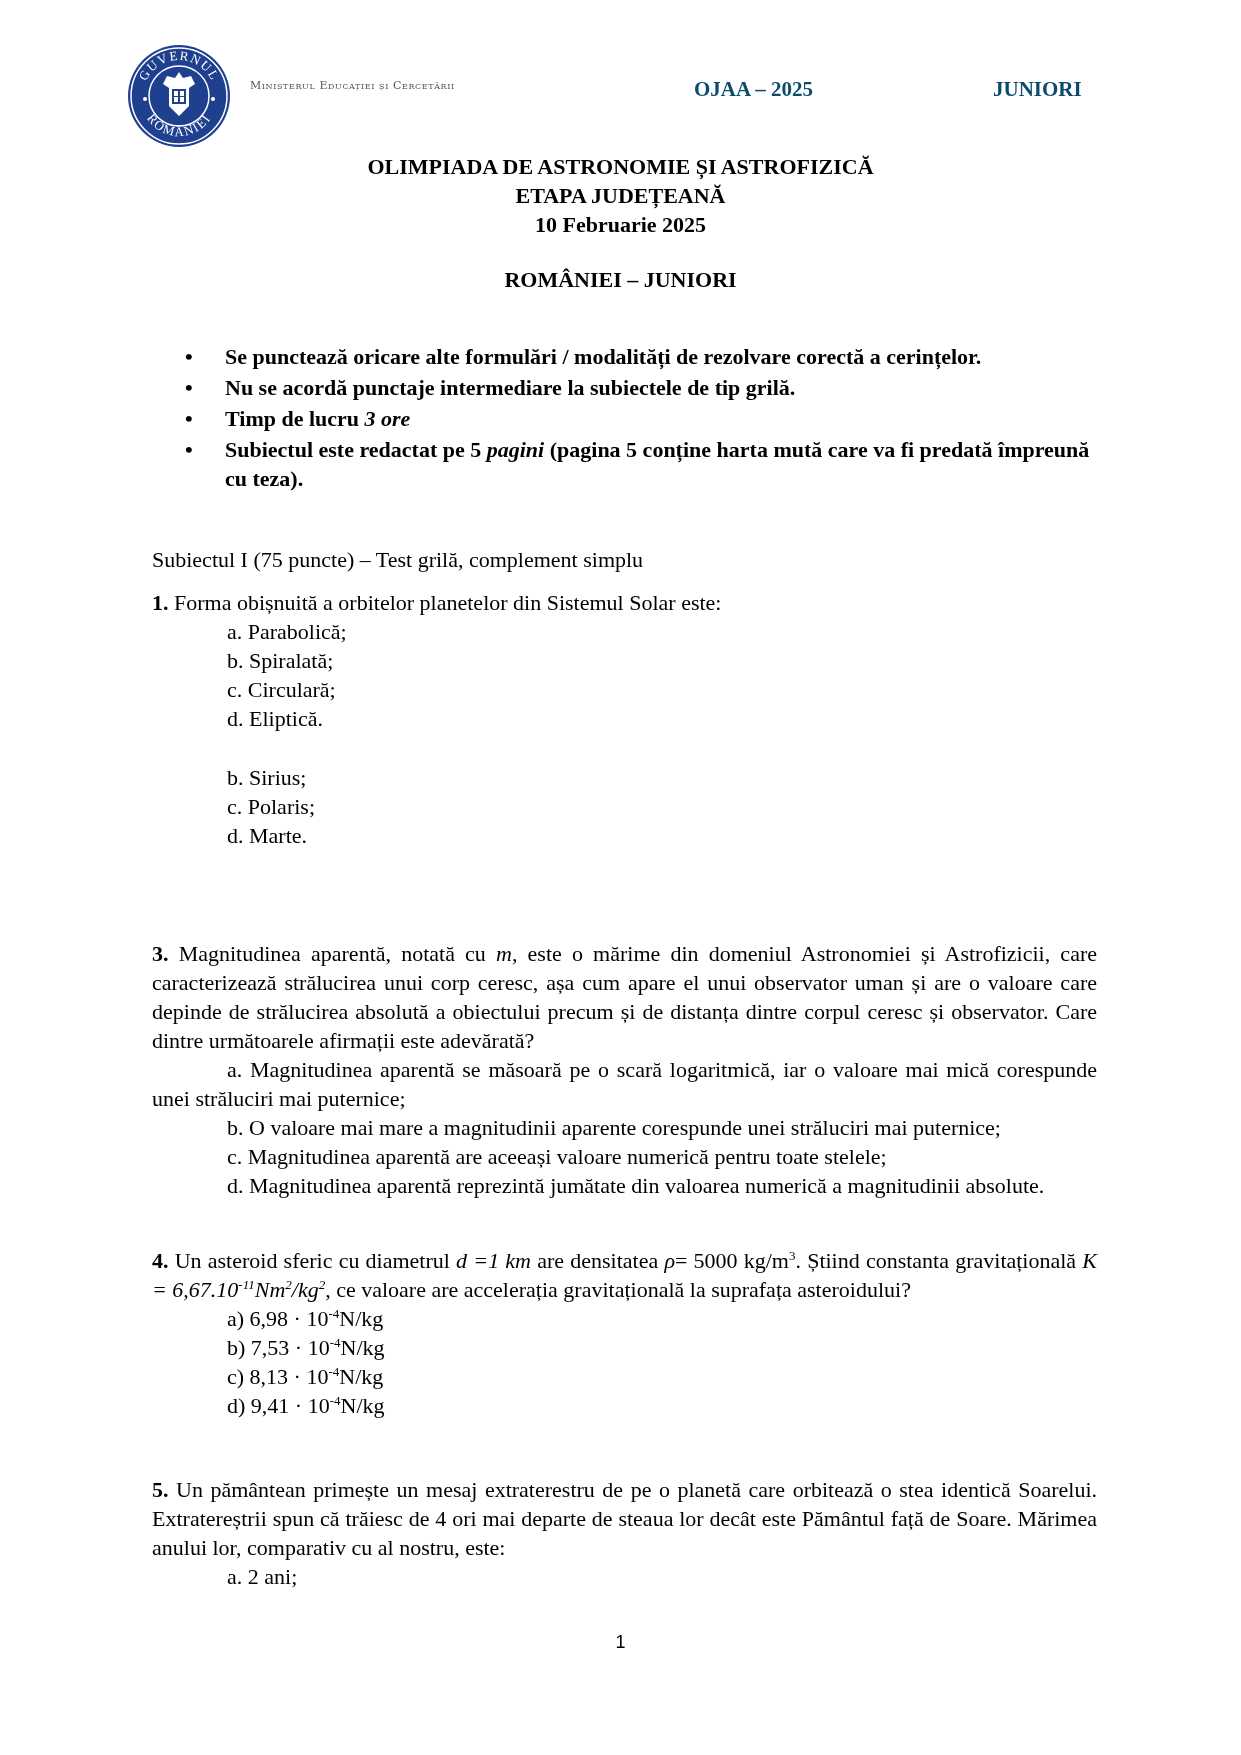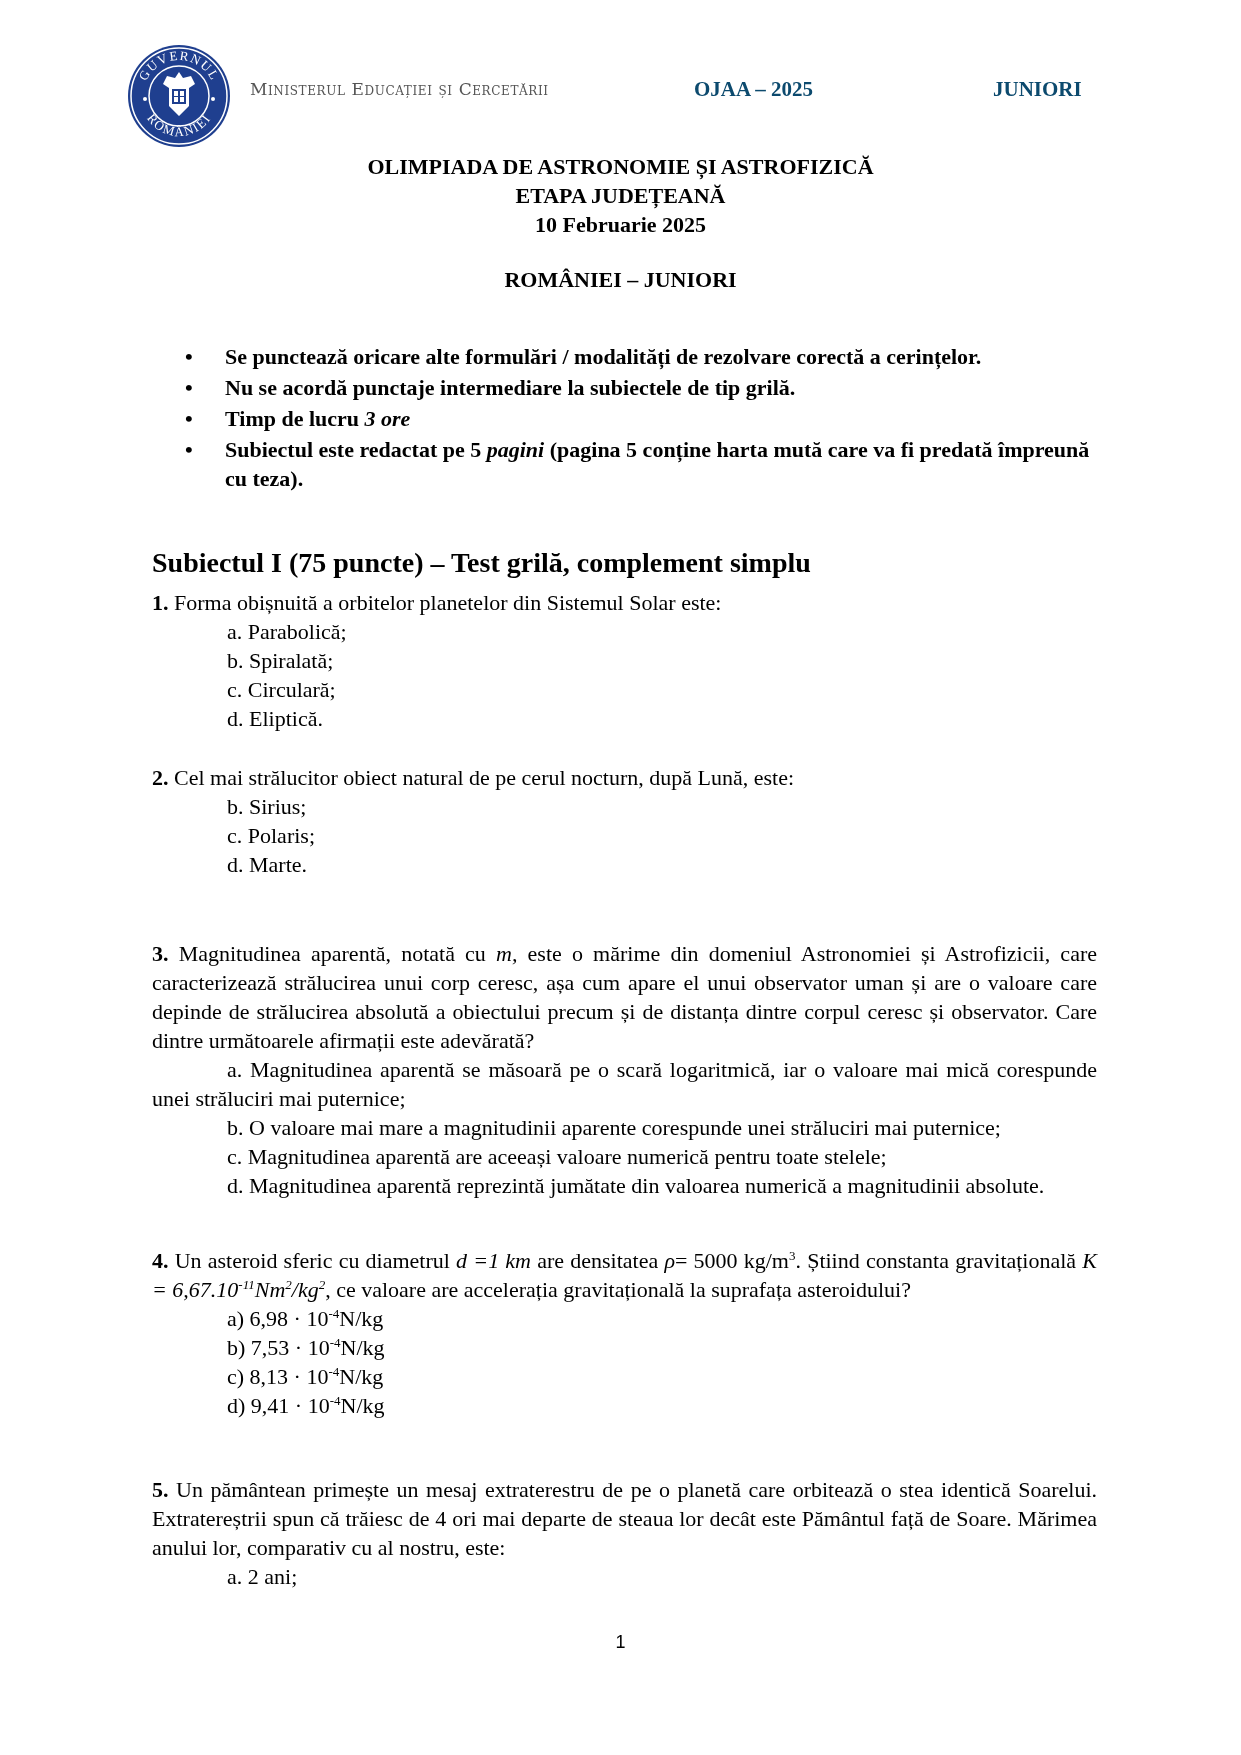--- a/index.html
+++ b/index.html
@@ -1,31 +1,31 @@
 <!DOCTYPE html>
 <html><head>
 <meta charset="utf-8">
 <style>
   html, body { margin: 0; padding: 0; background: #ffffff; }
   body { width: 1241px; height: 1755px; position: relative; overflow: hidden;
          font-family: "Liberation Serif", "DejaVu Serif", serif; color: #000; }
   .header { position: absolute; left: 0; top: 0; width: 1241px; height: 150px; }
   .logo { position: absolute; left: 127px; top: 44px; width: 104px; height: 104px; }
   .ministry { position: absolute; left: 250px; top: 79px; font-family: "DejaVu Serif", serif;
-              font-size: 17px; letter-spacing: 0.6px; color: #555; font-variant: small-caps; }
+              font-size: 11px; letter-spacing: 0.6px; color: #555; font-variant: small-caps; }
   .ojaa { position: absolute; left: 694px; top: 77px; font-size: 21px; font-weight: bold; color: #0c4a6e; }
   .juniori { position: absolute; left: 993px; top: 77px; font-size: 21px; font-weight: bold; color: #0c4a6e; }
   .titles { position: absolute; left: 0; top: 152px; width: 1241px; text-align: center;
             font-size: 22px; font-weight: bold; line-height: 29px; }
   .section-title { position: absolute; left: 0; top: 267px; width: 1241px; text-align: center;
                    font-size: 22px; font-weight: bold; }
   .rules { position: absolute; left: 185px; top: 342px; width: 920px; margin: 0; padding: 0; list-style: none; }
   .rules li { position: relative; padding-left: 40px; font-size: 22px; font-weight: bold; line-height: 29px; margin-bottom: 0; }
   .rules li .bullet { position: absolute; left: 0; top: 0; }
-  .subject-heading { position: absolute; left: 152px; top: 547px; font-size: 28px; font-weight: bold; }
+  .subject-heading { position: absolute; left: 152px; top: 547px; font-size: 22px; font-weight: normal; }
   .q { position: absolute; left: 152px; width: 945px; font-size: 22px; line-height: 29px; }
   .q .num { font-weight: bold; }
   .opt { padding-left: 75px; }
   .justify { text-align: justify; }
   .indent { text-indent: 75px; }
   .page-num { position: absolute; left: 0; top: 1632px; width: 1241px; text-align: center;
               font-family: "Liberation Sans", sans-serif; font-size: 18px; }
   sup { font-size: 13px; line-height: 0; }
   i { font-style: italic; }
 </style>
@@ -93,21 +93,20 @@
 
 <div class="q" style="top:588px">
   <div><span class="num">1.</span><span> Forma obișnuită a orbitelor planetelor din Sistemul Solar este:</span></div>
   <div class="opt">a. Parabolică;</div>
   <div class="opt">b. Spiralată;</div>
   <div class="opt">c. Circulară;</div>
   <div class="opt">d. Eliptică.</div>
 </div>
 
 <div class="q" style="top:763px">
-  <div><span class="num">2.</span><span> Cel mai strălucitor obiect natural de pe cerul nocturn, după Lună, este:</span></div>
   <div class="opt">b. Sirius;</div>
   <div class="opt">c. Polaris;</div>
   <div class="opt">d. Marte.</div>
 </div>
 
 <div class="q justify" style="top:939px">
   <div><span class="num">3.</span><span> Magnitudinea aparentă, notată  cu </span><i>m,</i><span> este o mărime din domeniul Astronomiei și Astrofizicii, care caracterizează strălucirea unui corp ceresc, așa cum apare el unui observator uman și are o valoare care depinde de strălucirea absolută a obiectului precum și de distanța dintre corpul ceresc și observator. Care dintre următoarele afirmații este adevărată?</span></div>
   <div class="indent">a. Magnitudinea aparentă se măsoară pe o scară logaritmică, iar o valoare mai mică corespunde unei străluciri mai puternice;</div>
   <div class="indent">b. O valoare mai mare a magnitudinii aparente corespunde unei străluciri mai puternice;</div>
   <div class="indent">c. Magnitudinea aparentă are aceeași valoare numerică pentru toate stelele;</div>

